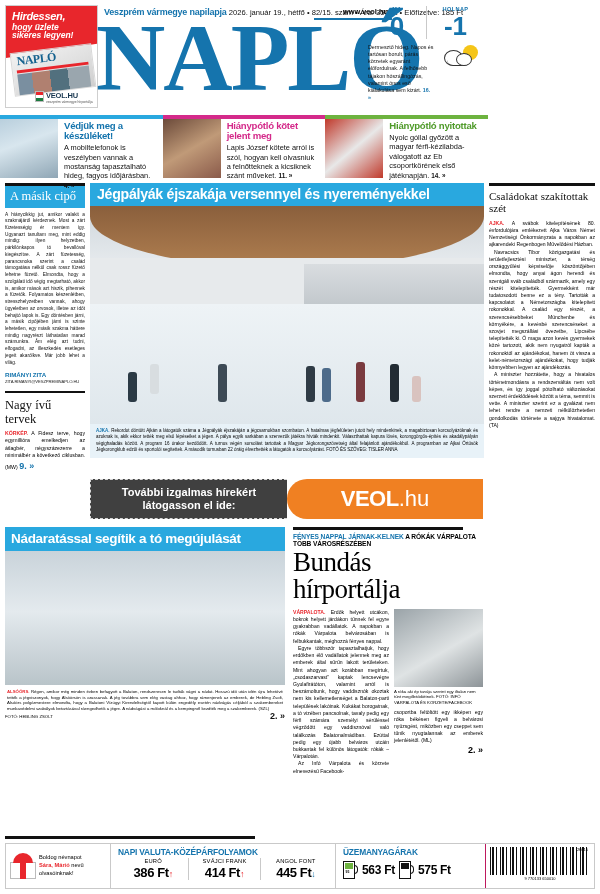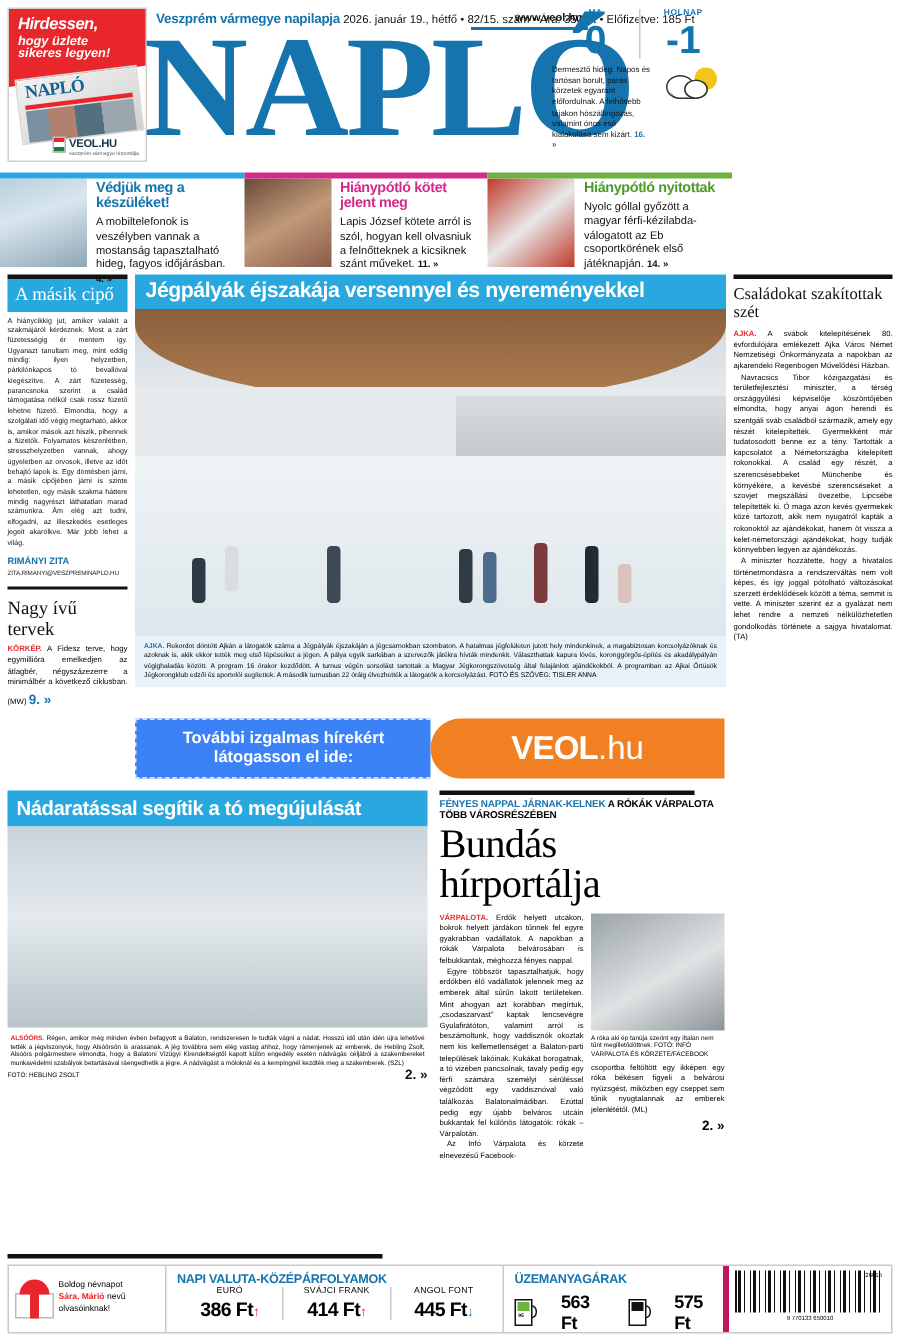--- a/index.html
+++ b/index.html
@@ -143,21 +143,21 @@
   .right-rule { height:3px; background:#111; }
   .right-head { font-family:"Liberation Serif",serif; font-size:11px; color:#111;
      line-height:1.08; margin-top:5px; }
   .right-body { font-size:5.1px; line-height:1.42; text-align:justify; margin-top:5px; hyphens:auto;}
   .right-body .kick { color:#e8262c; font-weight:bold; }
   .right-body p { text-indent:5px; }
   .right-body p:first-child { text-indent:0; }
 
   
   .promo { display:flex; height:40px; margin:6px 5px 0 90px; align-items:stretch; }
-  .promo-l { flex:1; background:#3b82f6; color:#fff; display:flex; align-items:center;
+  .promo-l { flex:1; background:#404040; color:#fff; display:flex; align-items:center;
      justify-content:center; text-align:center; font-size:11px; font-weight:bold; line-height:1.2;
      border:1px dashed rgba(255,255,255,.8); border-right:none;}
   .promo-r { width:196px; background:#f08022; color:#fff; display:flex; align-items:center;
      justify-content:center; border-radius:20px 0 0 20px; }
   .promo-r b { font-size:22px; letter-spacing:-.5px; }
   .promo-r span { font-size:22px; font-weight:300; }
 
   
   .bottom { display:flex; padding:8px 5px 0 5px; gap:8px; }
   .bl { width:280px; flex:0 0 280px; }
@@ -203,23 +203,23 @@
   .f-name-txt .hl { color:#e8262c; font-weight:bold; }
   .f-cur { flex:1; padding:3px 4px 0 7px; border-right:1px solid #c9c9c9;}
   .f-cur-h { color:#1574ad; font-weight:bold; font-size:8.4px; letter-spacing:-.2px;}
   .f-cur-row { display:flex; margin-top:1px;}
   .f-cur-cell { flex:1; text-align:center; border-left:1px solid #c9c9c9; }
   .f-cur-cell:first-child { border-left:none; }
   .f-cur-n { font-size:5.8px; letter-spacing:.2px; }
   .f-cur-v { font-size:13px; font-weight:bold; letter-spacing:-.4px; margin-top:1px;}
   .f-cur-v .up { color:#e8262c; font-size:9px; font-weight:normal;}
   .f-cur-v .dn { color:#1574ad; font-size:9px; font-weight:normal;}
-  .f-fuel { width:150px; flex:0 0 150px; padding:3px 4px 0 7px; border-right:4px solid #be185d;}
+  .f-fuel { width:150px; flex:0 0 150px; padding:3px 4px 0 7px; border-right:1px solid #be185d;}
   .f-fuel-h { color:#1574ad; font-weight:bold; font-size:8.4px; letter-spacing:-.2px;}
-  .f-fuel-row { display:flex; align-items:center; gap:16px; margin-top:4px;}
+  .f-fuel-row { display:flex; align-items:center; gap:4px; margin-top:4px;}
   .pump { width:15px; height:18px; position:relative; flex:0 0 15px;}
   .pump-b { position:absolute; left:0; top:0; width:12px; height:18px; border:1.5px solid #111;}
   .pump-s { position:absolute; left:2px; top:2px; width:8px; height:6px; }
   .pump-h { position:absolute; right:0; top:4px; width:4px; height:9px; border:1.5px solid #111;
      border-left:none; border-radius:0 4px 4px 0;}
   .pump-lbl { position:absolute; left:2.5px; top:9px; font-size:3.4px; font-weight:bold;}
   .f-fuel-v { font-size:12px; font-weight:bold; letter-spacing:-.3px;}
   .f-bar { width:108px; flex:0 0 108px; padding:3px 4px; position:relative;}
   .bars { height:28px; width:100%;
      background:repeating-linear-gradient(90deg,#111 0 1px,#fff 1px 2px,#111 2px 4px,#fff 4px 6px,#111 6px 7px,#fff 7px 10px);}

